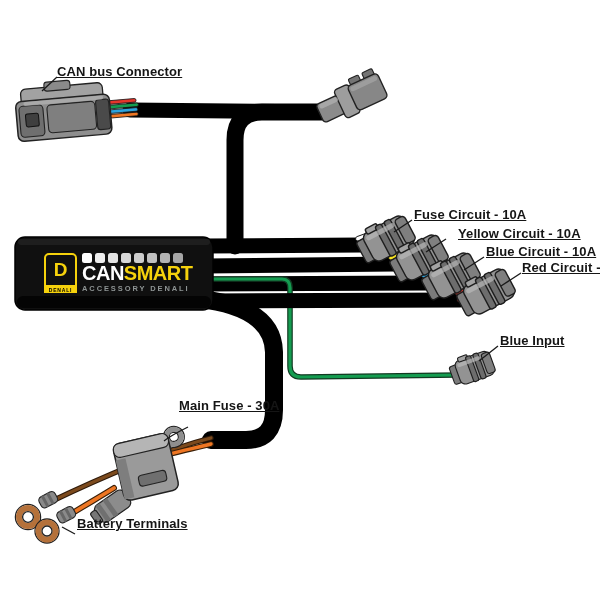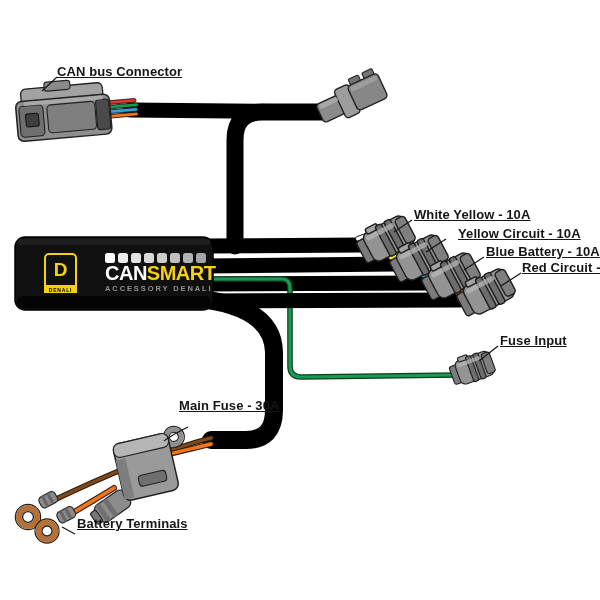--- a/index.html
+++ b/index.html
@@ -9,21 +9,21 @@
   .lbl{position:absolute;font-weight:bold;font-size:13px;color:#151515;white-space:nowrap;
        letter-spacing:0.1px;text-decoration:underline;}
   
   .logo{position:absolute;left:44px;top:253px;display:flex;gap:5px;align-items:stretch;}
   .dmark{width:33px;display:flex;flex-direction:column;}
   .dmark-box{flex:1;border:2px solid var(--accent,#f6d20c);border-radius:5px 5px 0 0;
              display:flex;align-items:center;justify-content:center;background:#101010;min-height:22px;}
   .dletter{color:var(--accent,#f6d20c);font-weight:bold;font-size:19px;line-height:1;}
   .dmark-band{background:var(--accent,#f6d20c);color:#000;font-weight:bold;font-size:5px;
               text-align:center;letter-spacing:0.8px;padding:1px 0 0.5px;line-height:1;}
-  .logo-right{display:flex;flex-direction:column;justify-content:flex-start;margin-left:23px;}
+  .logo-right{display:flex;flex-direction:column;justify-content:flex-start;}
   .sq-row{display:flex;gap:3px;height:10px;margin-bottom:1px;}
   .sq-row span{width:10px;height:10px;border-radius:2.5px;display:inline-block;}
   .cs-line{line-height:1;margin-top:-1px;}
   .cs-can{color:#ffffff;font-weight:bold;font-size:20px;letter-spacing:-0.5px;}
   .cs-smart{color:var(--accent,#f6d20c);font-weight:bold;font-size:20px;letter-spacing:-0.5px;}
   .cs-sub{color:#8e9494;font-weight:bold;font-size:7.5px;letter-spacing:1.9px;margin-top:1px;}
 </style>
 </head>
 <body>
 
@@ -171,25 +171,25 @@
     <path d="M 446 239 L 426 252"></path>
     <path d="M 484 257 L 464 270"></path>
     <path d="M 521 273 L 501 286"></path>
     <path d="M 498 346 L 479 361"></path>
     <path d="M 188 427 C 178 432 170 436 164 441"></path>
     <path d="M 75 534 L 62 527"></path>
   </g>
 </svg>
 
 <div class="lbl" style="left:57px;top:64px">CAN bus Connector</div>
-<div class="lbl" style="left:414px;top:207px">White Yellow - 10A</div>
+<div class="lbl" style="left:414px;top:207px">Fuse Circuit - 10A</div>
 <div class="lbl" style="left:458px;top:226px">Yellow Circuit - 10A</div>
-<div class="lbl" style="left:486px;top:244px">Blue Battery - 10A</div>
+<div class="lbl" style="left:486px;top:244px">Blue Circuit - 10A</div>
 <div class="lbl" style="left:522px;top:260px">Red Circuit - 10A</div>
-<div class="lbl" style="left:500px;top:333px">Fuse Input</div>
+<div class="lbl" style="left:500px;top:333px">Blue Input</div>
 <div class="lbl" style="left:179px;top:398px">Main Fuse - 30A</div>
 <div class="lbl" style="left:77px;top:516px">Battery Terminals</div>
 
 <div class="logo">
   <div class="dmark">
     <div class="dmark-box">
       <span class="dletter">D</span>
     </div>
     <div class="dmark-band">DENALI</div>
   </div>

